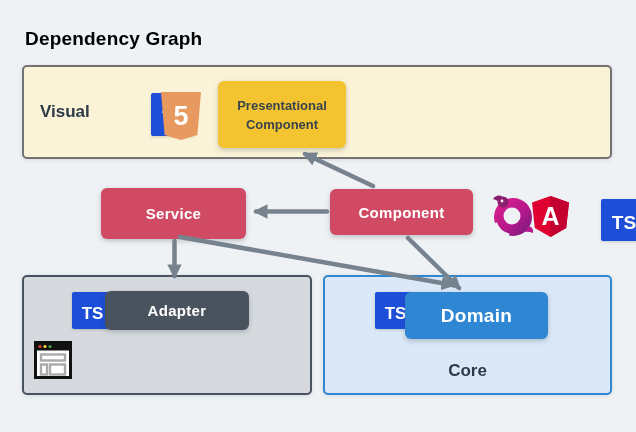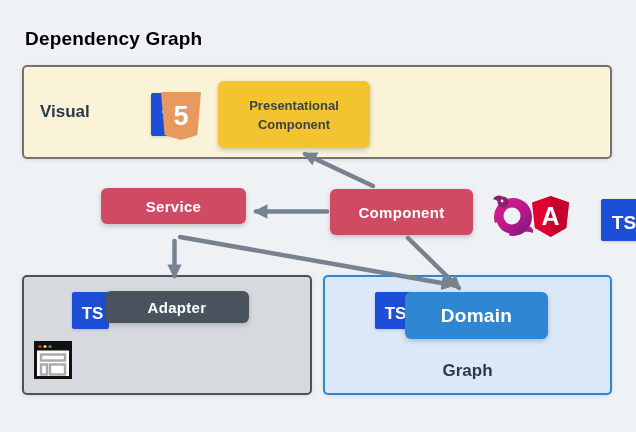--- a/index.html
+++ b/index.html
@@ -16,25 +16,25 @@
   .group-core{left:323px;top:275px;width:289px;height:120px;background:#dbe8f7;border:2px solid #2f87d3;}
   .group-label{position:absolute;font-size:17px;font-weight:600;color:#2c3a48;}
   .visual-label{left:16px;top:35px;}
   .infra-label{left:0;top:84px;width:100%;text-align:center;}
   .core-label{left:0;top:84px;width:100%;text-align:center;}
 
   
   .node{position:absolute;border-radius:6px;display:flex;align-items:center;justify-content:center;
         box-shadow:0 2px 5px rgba(40,50,60,.25);box-sizing:border-box;}
   .node-red{background:#d14a63;color:#fff;font-size:15px;font-weight:700;letter-spacing:.3px;}
-  .node-service{left:101px;top:188px;width:145px;height:36px;}
+  .node-service{left:101px;top:188px;width:145px;height:51px;}
   .node-component{left:330px;top:189px;width:143px;height:46px;}
-  .node-presentational{left:194px;top:14px;width:152px;height:67px;background:#f3c42f;color:#3b434d;
+  .node-presentational{left:194px;top:14px;width:128px;height:67px;background:#f3c42f;color:#3b434d;
         font-size:13px;font-weight:600;text-align:center;line-height:19px;flex-direction:column;}
-  .node-adapter{left:81px;top:14px;width:144px;height:32px;background:#49535e;color:#fff;font-size:15px;font-weight:700;letter-spacing:.3px;}
+  .node-adapter{left:81px;top:14px;width:144px;height:39px;background:#49535e;color:#fff;font-size:15px;font-weight:700;letter-spacing:.3px;}
   .node-domain{left:80px;top:15px;width:143px;height:47px;background:#2f87d3;color:#fff;font-size:19px;font-weight:700;letter-spacing:.3px;}
 
   
   .ts-icon{position:absolute;background:#1d4ed8;color:#fff;font-weight:700;border-radius:2px;
            display:flex;align-items:center;justify-content:center;box-shadow:0 1px 3px rgba(40,50,60,.2);margin-left:37px;}
   .ts-icon span{transform:translate(2px,3px);}
   .ts-visual{left:90px;top:26px;width:43px;height:43px;font-size:19px;}
   .ts-right{left:564px;top:199px;width:42px;height:42px;font-size:19px;}
   .ts-infra{left:11px;top:15px;width:37px;height:37px;font-size:17px;}
   .ts-core{left:13px;top:15px;width:37px;height:37px;font-size:17px;}
@@ -125,21 +125,21 @@
 
   <div class="group group-core">
     <div class="ts-icon ts-core">
       <span>TS</span>
     </div>
 
     <div class="node node-domain">
       <span>Domain</span>
     </div>
 
-    <div class="group-label core-label">Graph</div>
+    <div class="group-label core-label">Core</div>
   </div>
 
   <svg class="svg-overlay">
     <defs>
       <marker id="arrow" viewBox="0 0 10 10" refX="8" refY="5" markerWidth="3.2" markerHeight="3.2" orient="auto-start-reverse">
         <path d="M0,0 L10,5 L0,10 z" fill="#76838f"></path>
       </marker>
     </defs>
     <g stroke="#76838f" stroke-width="4.5" stroke-linecap="round" fill="none">
       <line x1="373" y1="186" x2="305" y2="154" marker-end="url(#arrow)"></line>

